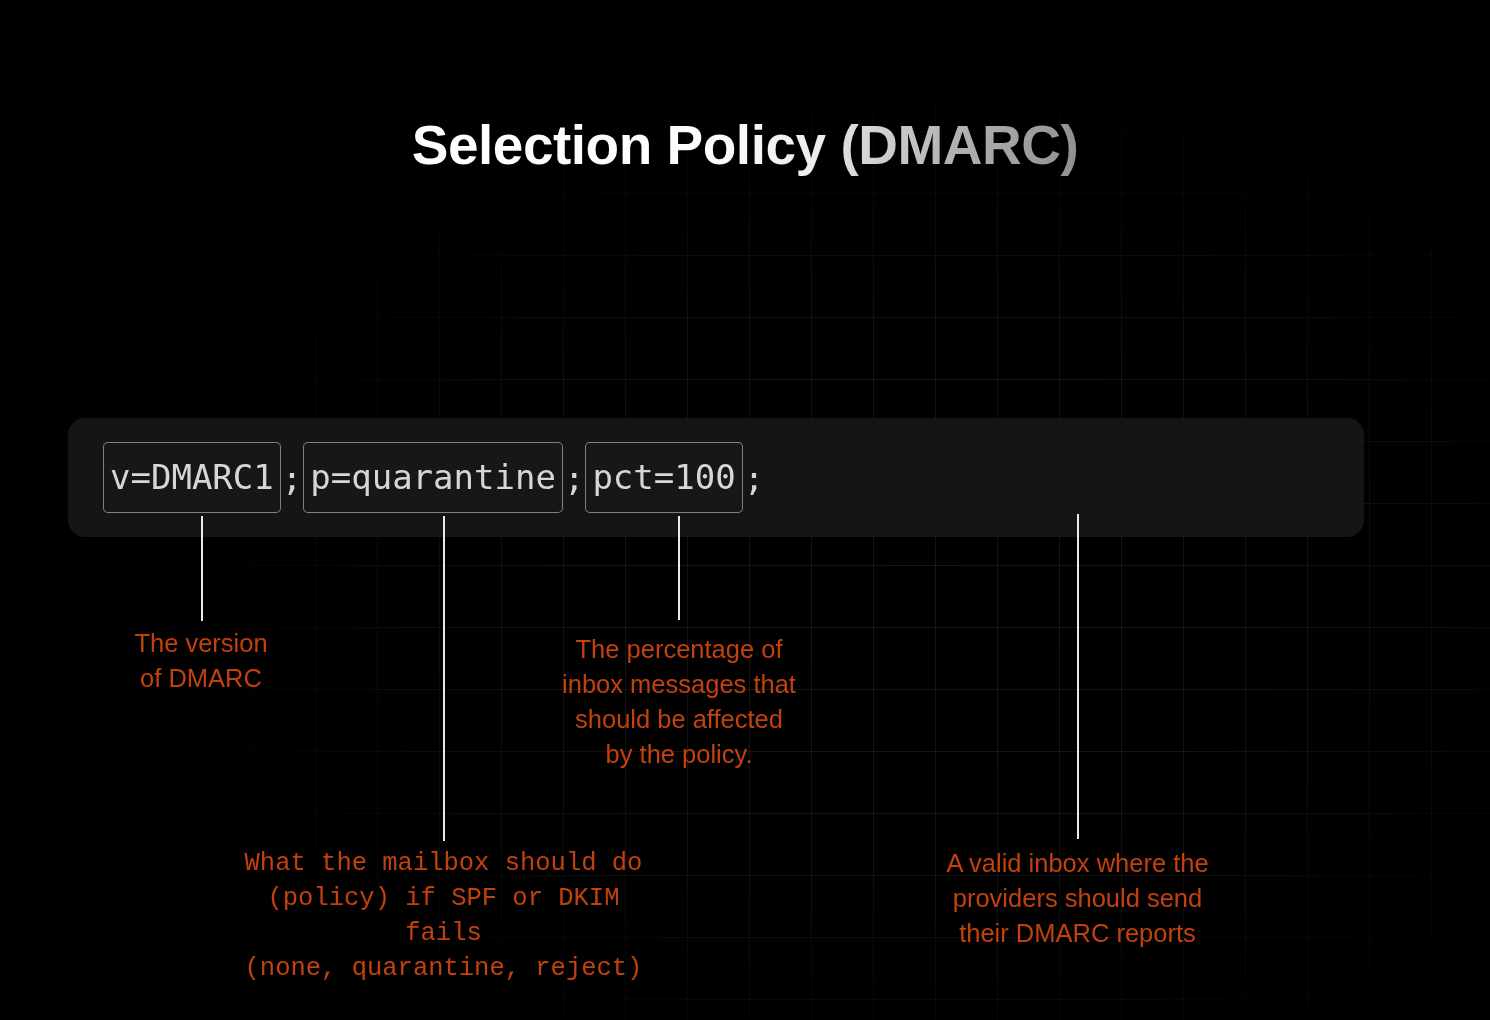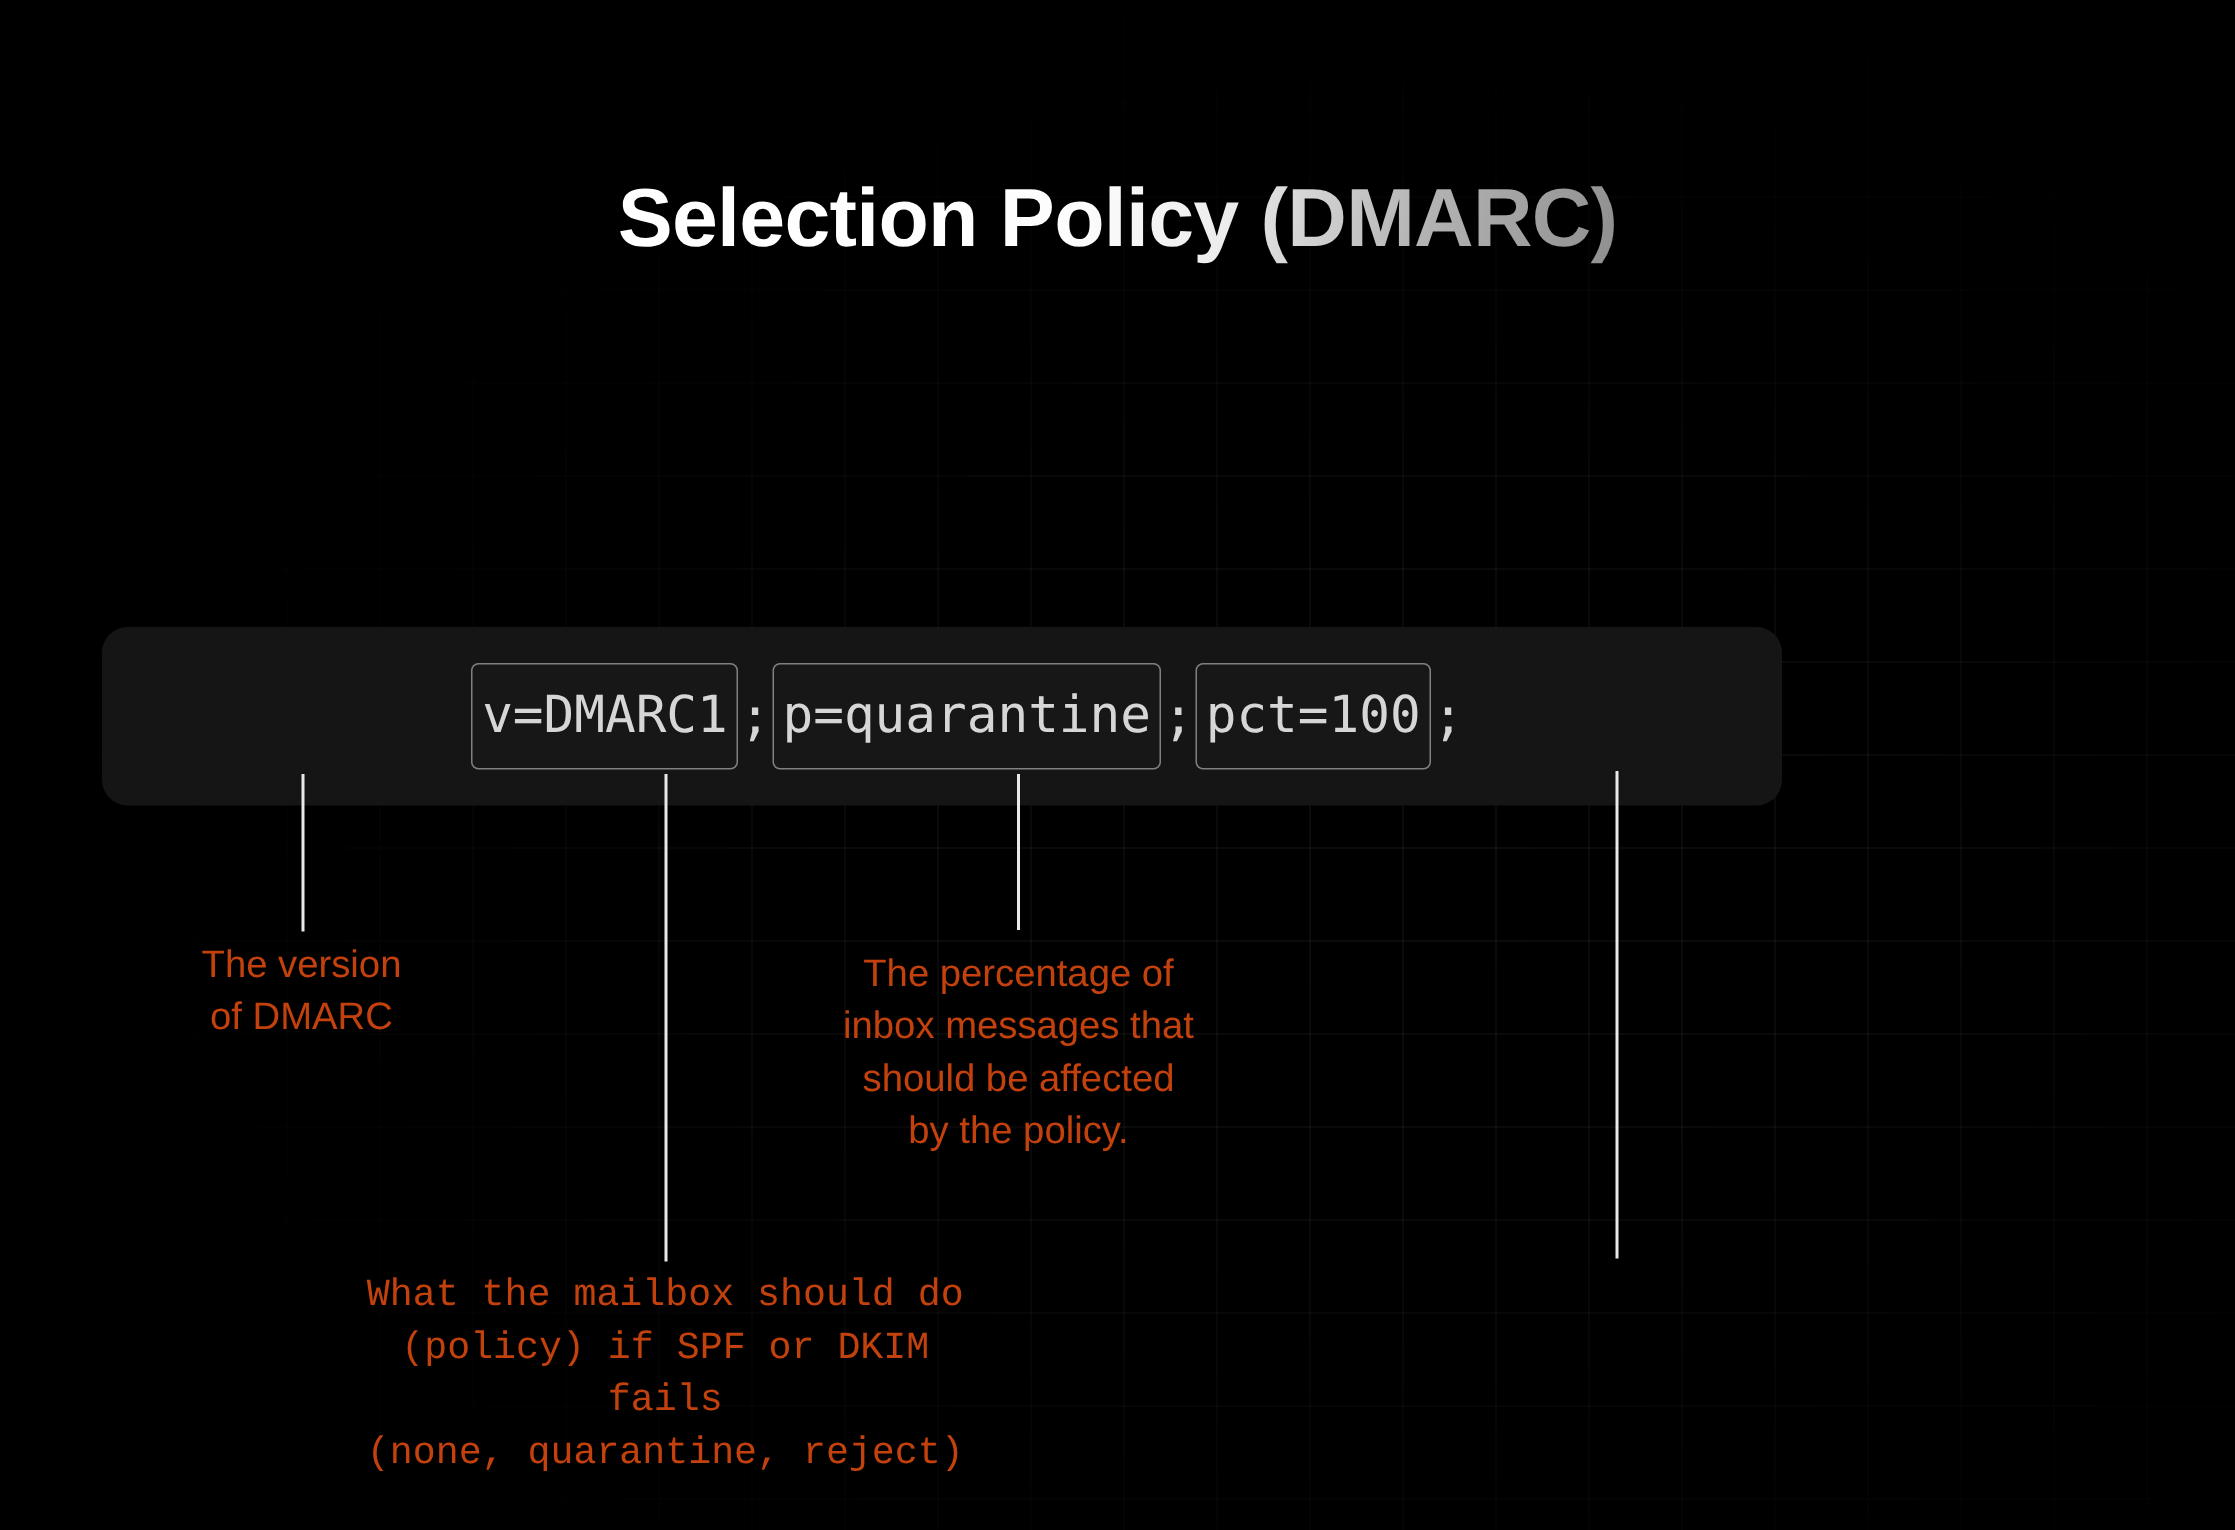--- a/index.html
+++ b/index.html
@@ -59,27 +59,27 @@
     -webkit-background-clip: text;
     background-clip: text;
     -webkit-text-fill-color: transparent;
   }
 
   
   #code-panel {
     position: absolute;
     left: 68px;
     top: 418px;
-    width: 1120px;
+    width: 1296px;
     height: 119px;
     background: #151515;
     border-radius: 17px;
     display: flex;
     align-items: center;
-    justify-content: center;
+    justify-content: flex-start;
     padding-left: 35px;
   }
 
   #code-line {
     display: flex;
     align-items: center;
     font-family: "DejaVu Sans Mono", "Liberation Mono", monospace;
     font-size: 34px;
     line-height: 1;
     color: #d6d6d6;
@@ -147,14 +147,17 @@
 
   <div class="annot" style="left:509px; top:632px; width:340px;">The percentage of
 inbox messages that
 should be affected
 by the policy.</div>
 
   <div class="annot" style="left:233px; top:846px; width:421px;font-family:Liberation Mono, monospace;">What the mailbox should do
 (policy) if SPF or DKIM fails
 (none, quarantine, reject)</div>
 
+  <div class="annot" style="left:885px; top:846px; width:385px;">A valid inbox where the
+providers should send
+their DMARC reports</div>
 
 </div>
 
 </body></html>

